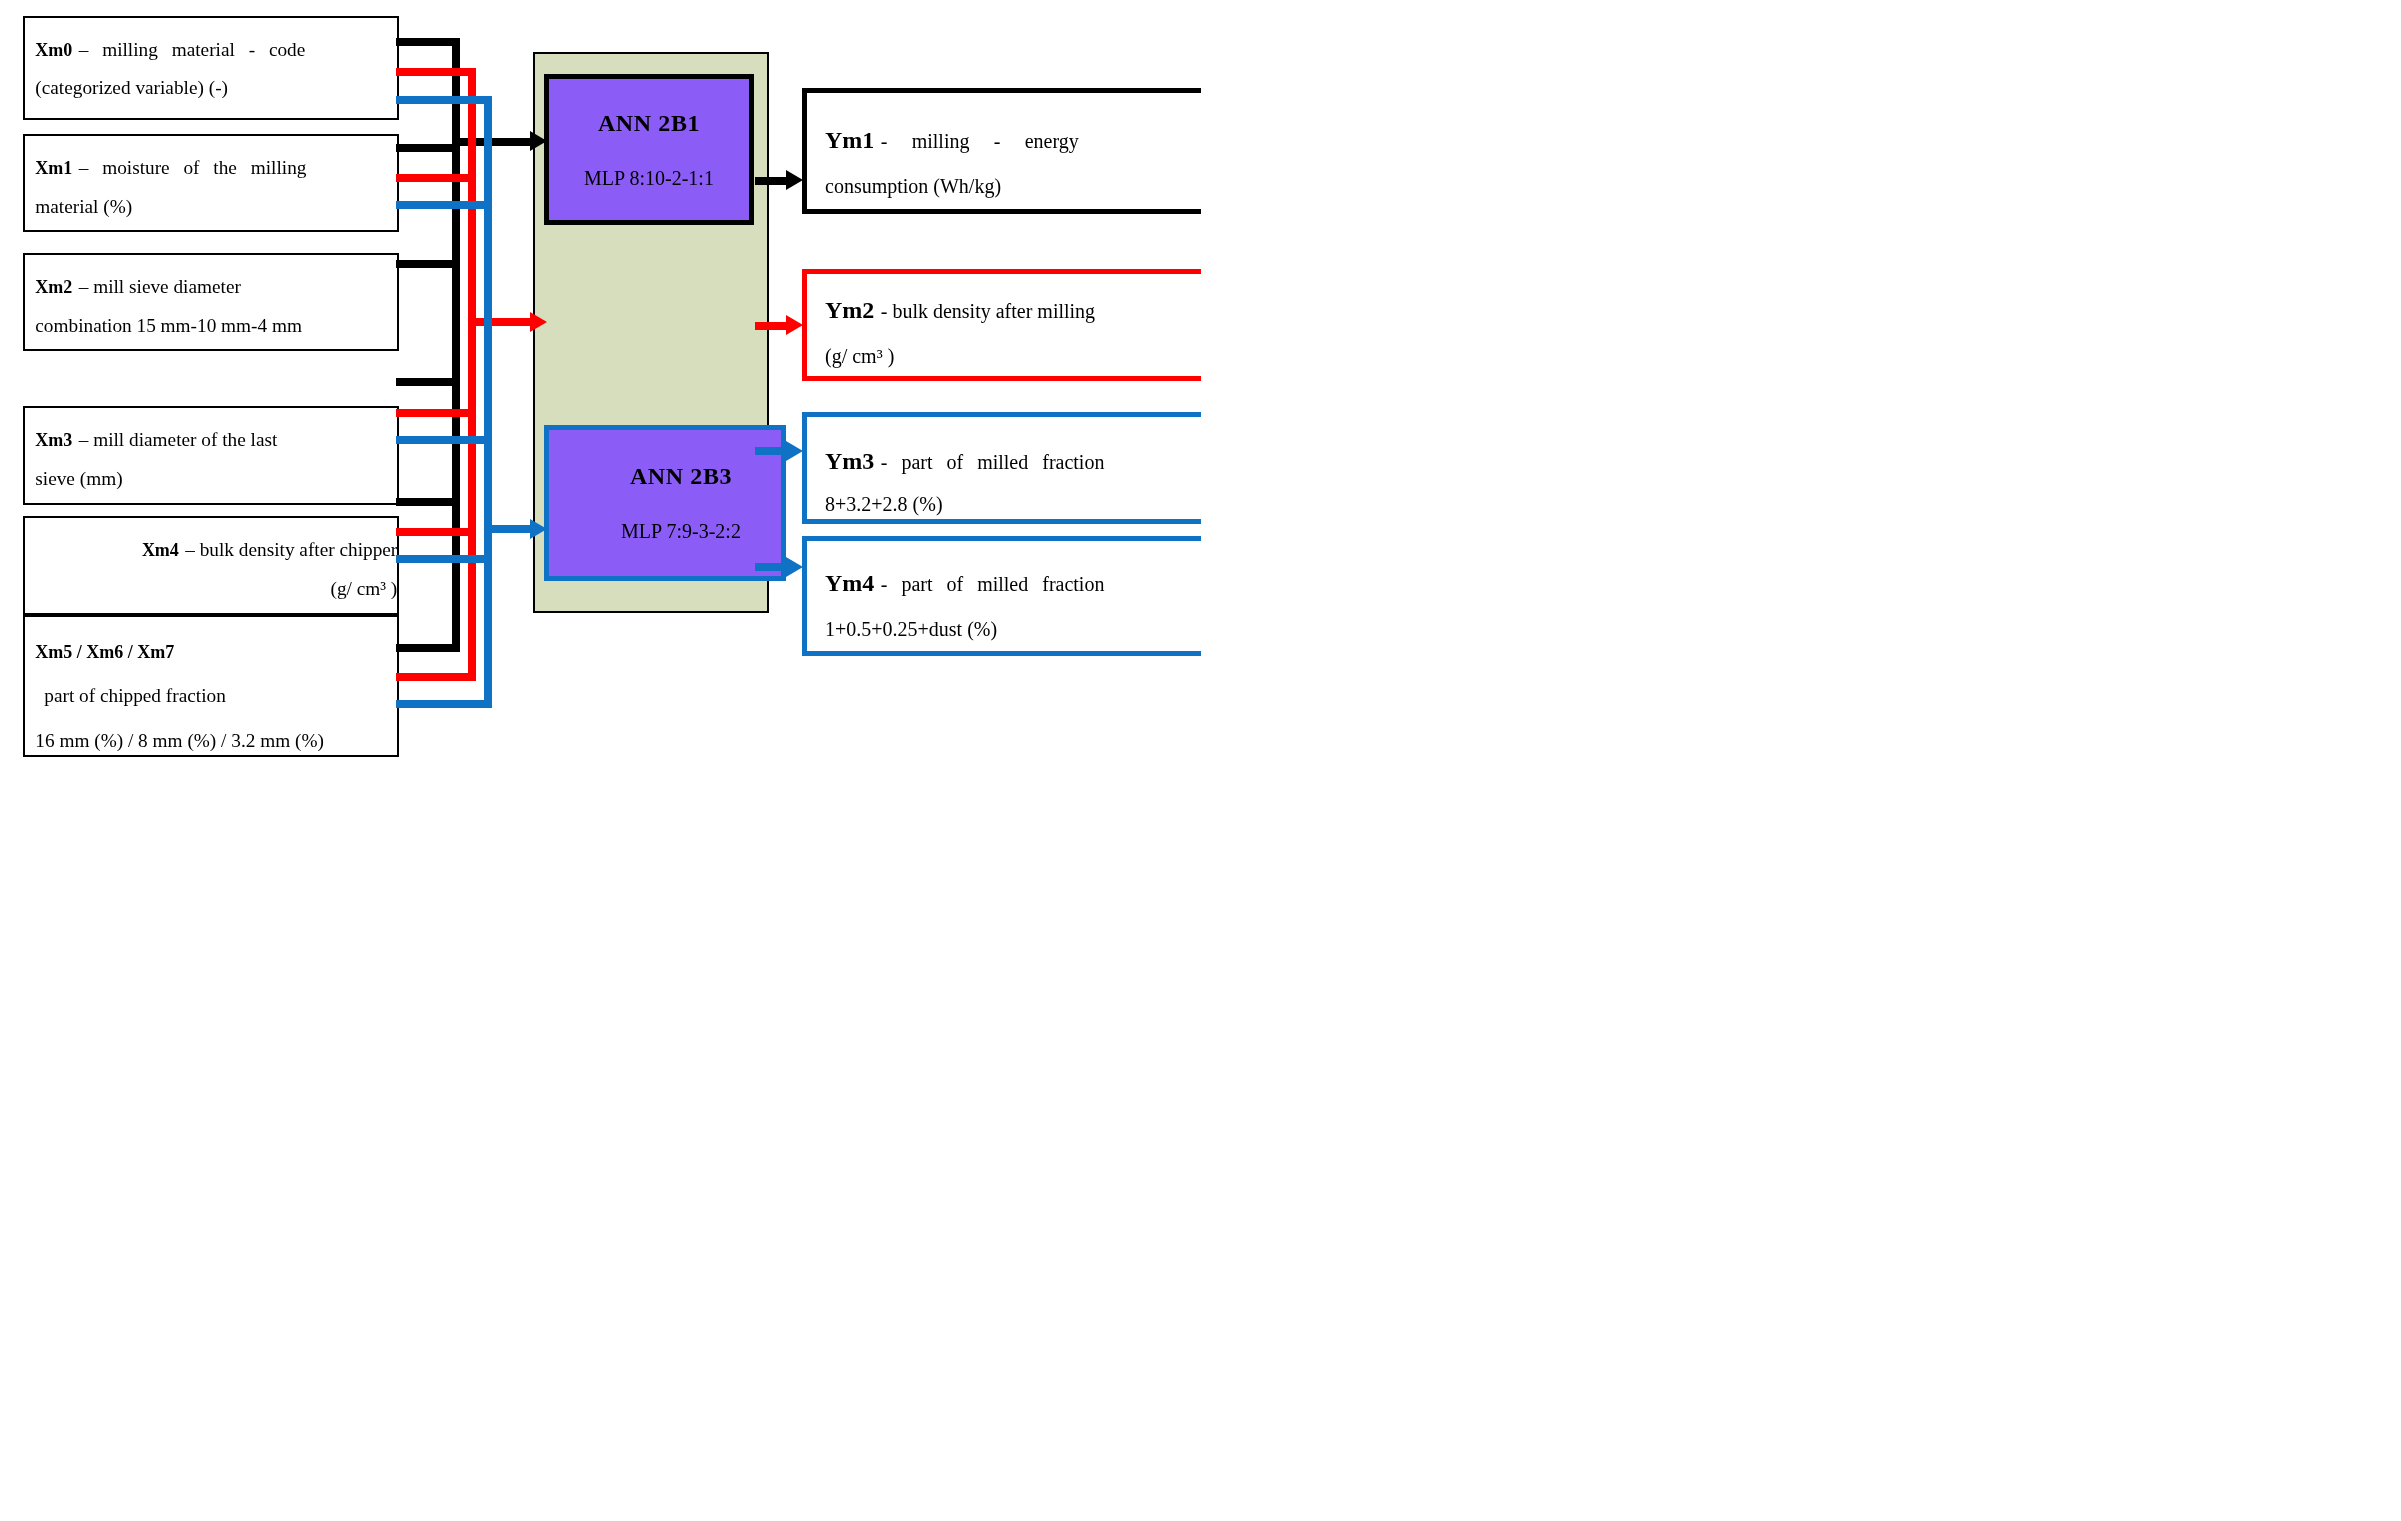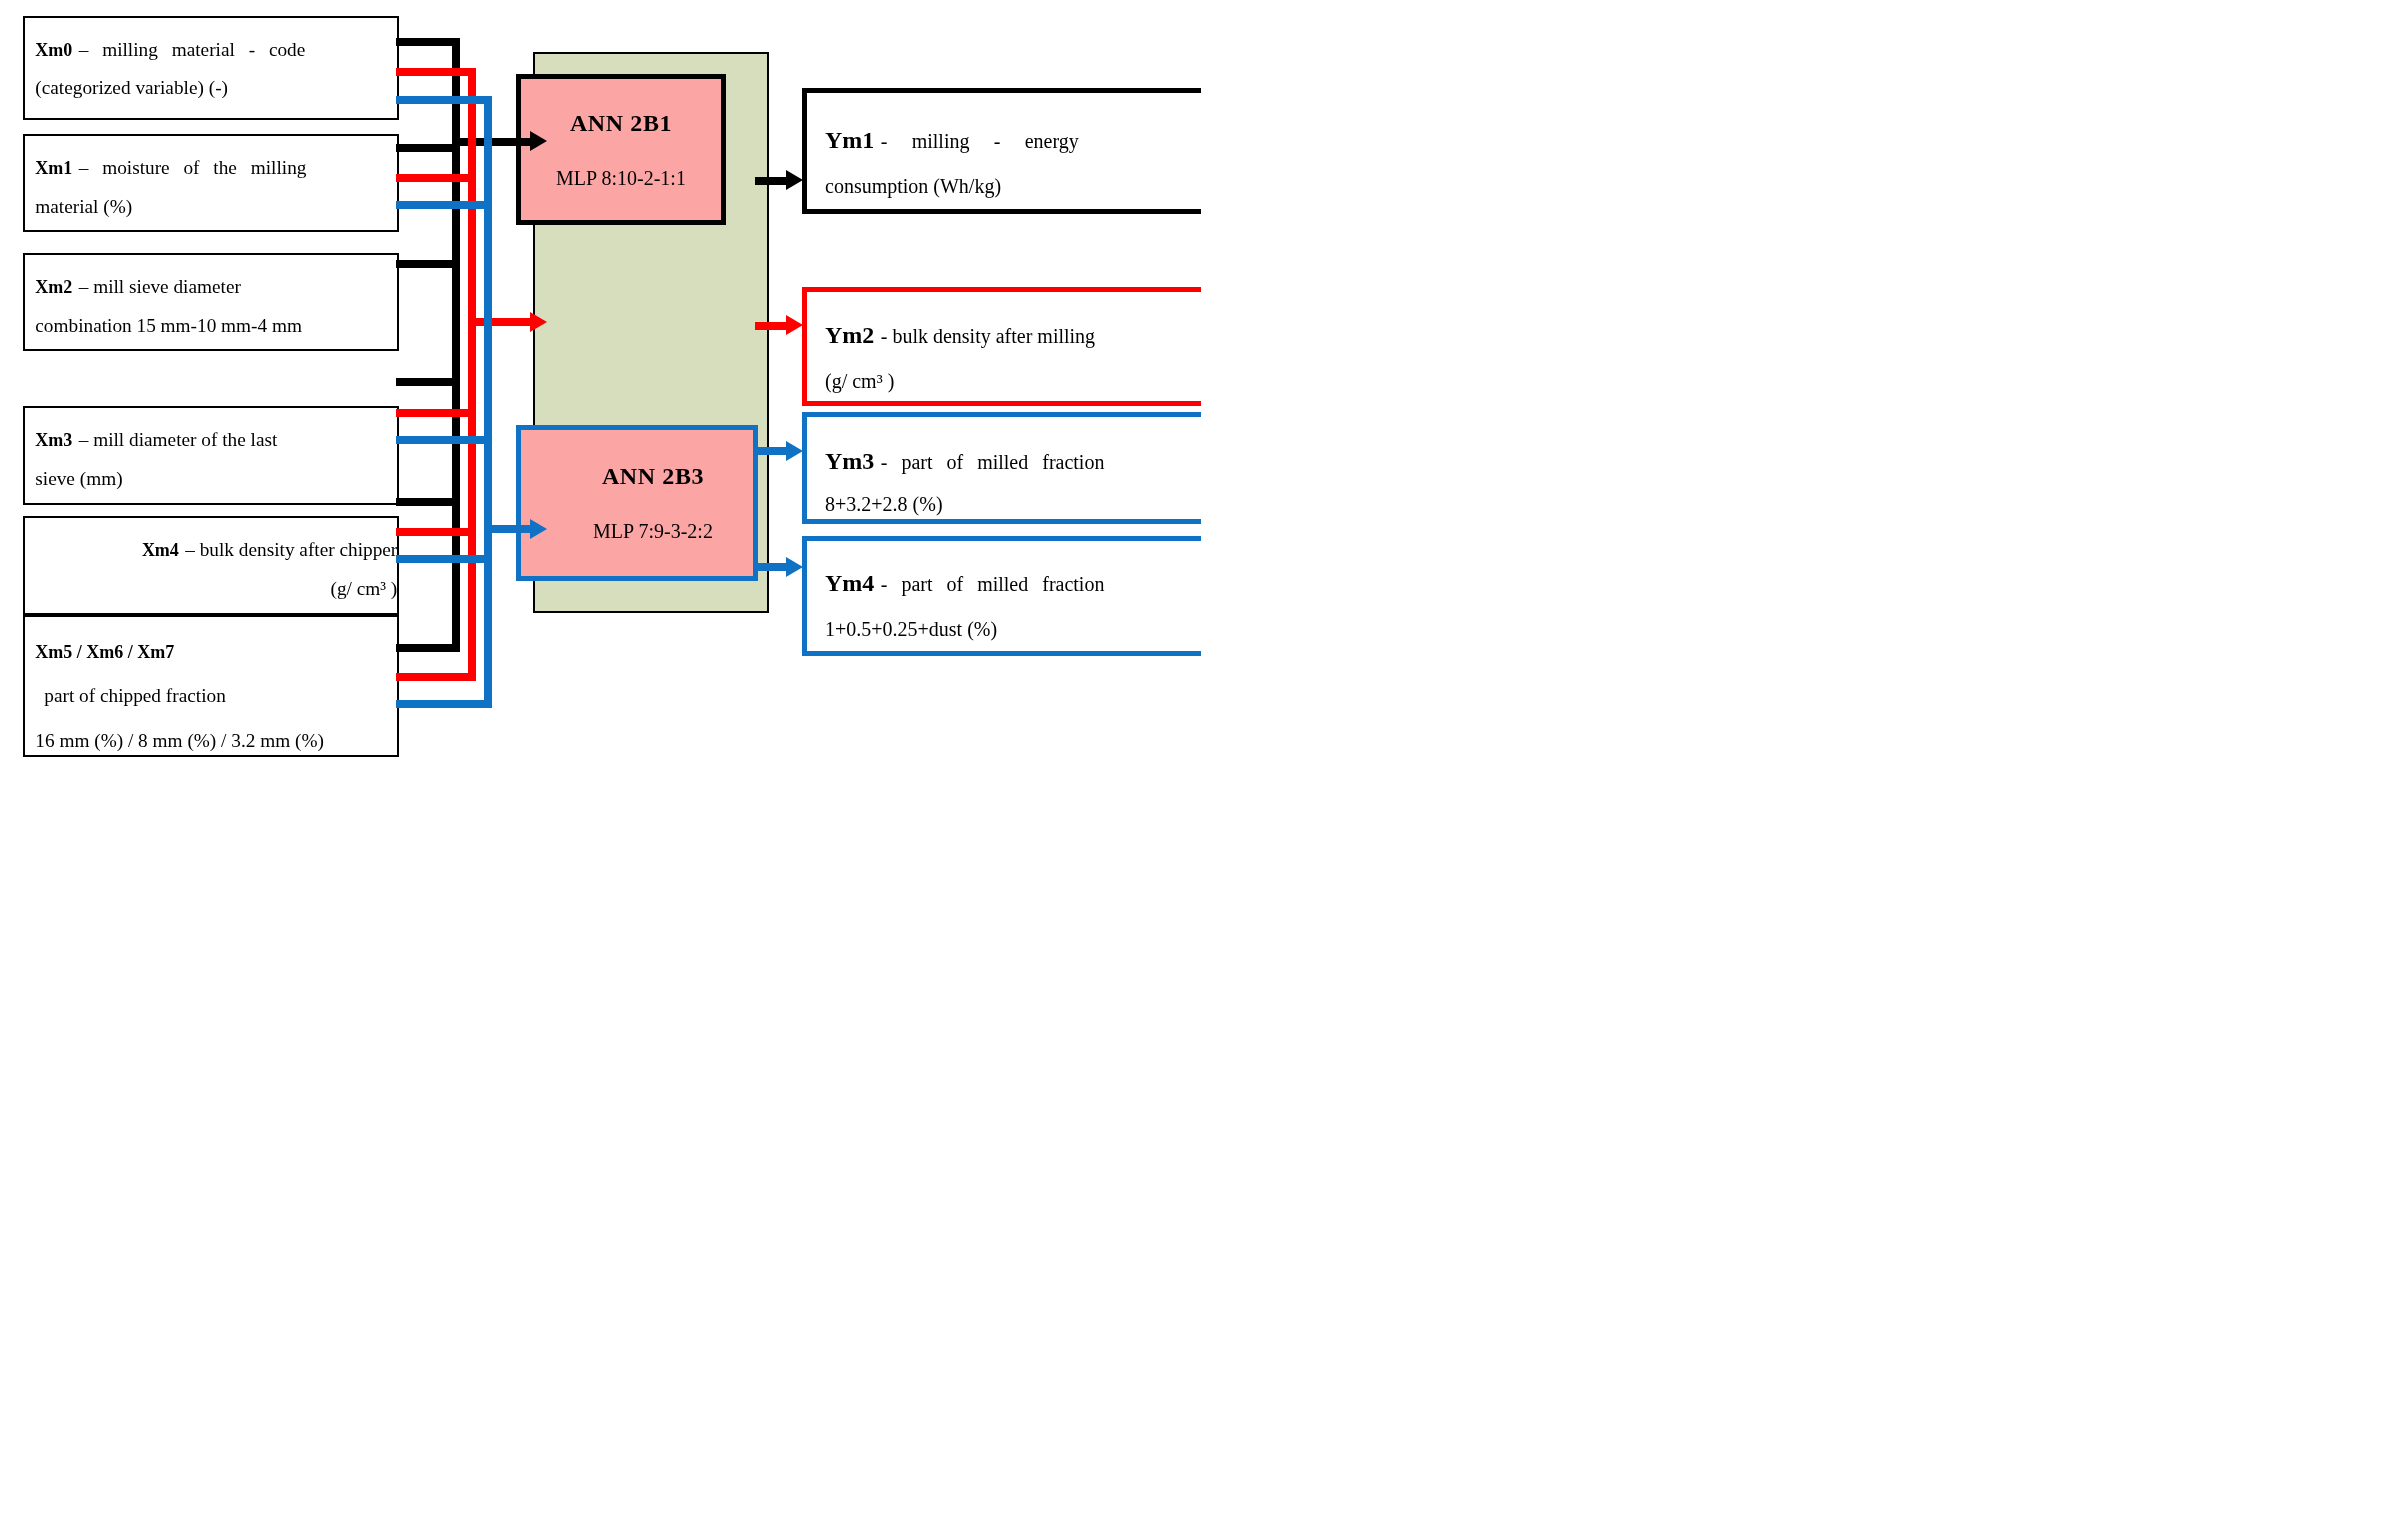--- a/index.html
+++ b/index.html
@@ -14,21 +14,21 @@
   }
   .ibox .lbl{font-weight:700;font-size:18px;}
   .rest{margin-left:6.4px;}
   .spread{word-spacing:19.3px;}
   .spread-sm{word-spacing:9px;}
   .panel{
     position:absolute;left:533px;top:52px;width:232px;height:557px;
     border:2.6px solid #000;background:#d6debd;
   }
   .net{
-    position:absolute;left:516px;width:200px;background:#fca5a5;
+    position:absolute;left:544px;width:200px;background:#8b5cf6;
     display:flex;flex-direction:column;align-items:center;justify-content:center;
     text-align:center;gap:30px;
   }
   .net .t{font-weight:700;font-size:24px;letter-spacing:0.6px;}
   .net .s{font-size:20px;}
   .b-black{border:5.2px solid #000;}
   .b-red{border:5.2px solid #ff0000;}
   .b-blue{border:5.2px solid #1072c4;}
   .obox{
     position:absolute;left:802px;width:383px;background:#fff;
@@ -92,21 +92,21 @@
   <div class="net b-blue" style="top:425px;height:146px;padding-left:32px;">
     <div class="t">ANN 2B3</div>
     <div class="s">MLP 7:9-3-2:2</div>
   </div>
 
   <div class="obox b-black" style="top:88px;height:94px;">
     <div><span class="lbl">Ym1</span><span class="rest spread">-  milling  -  energy</span></div>
     <div>consumption (Wh/kg)</div>
   </div>
 
-  <div class="obox b-red" style="top:287px;height:91px;padding-top:18px;">
+  <div class="obox b-red" style="top:269px;height:91px;padding-top:11px;">
     <div><span class="lbl">Ym2</span><span class="rest">- bulk density after milling</span></div>
     <div>(g/ cm³ )</div>
   </div>
 
   <div class="obox b-blue" style="top:412px;height:81px;padding-top:21px;line-height:1.95;">
     <div><span class="lbl">Ym3</span><span class="rest spread-sm">-  part  of  milled  fraction</span></div>
     <div>8+3.2+2.8 (%)</div>
   </div>
 
   <div class="obox b-blue" style="top:536px;height:93px;padding-top:17px;">

